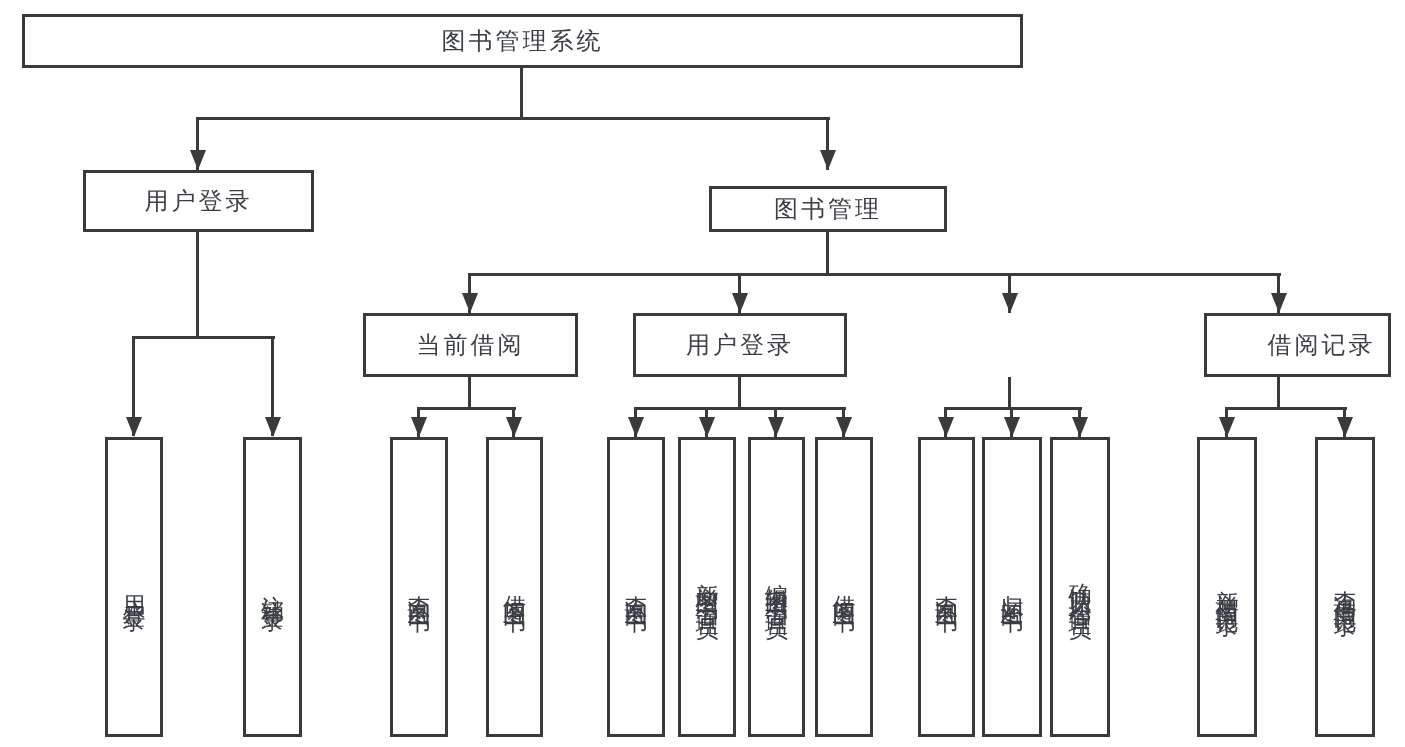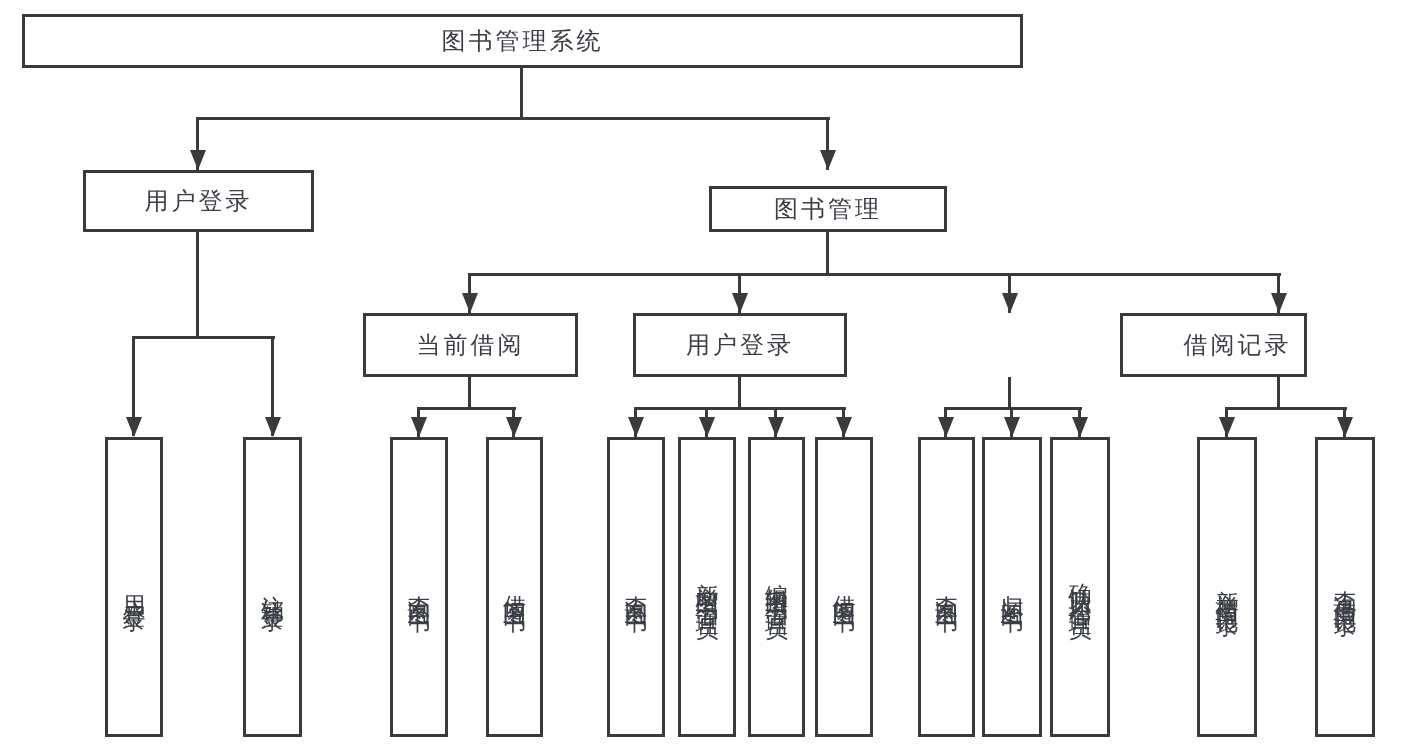--- a/index.html
+++ b/index.html
@@ -73,21 +73,21 @@
   <div class="arrow" style="left:1002px;top:293px;"></div>
   <div class="vl" style="left:1277px;top:273px;height:40px;"></div>
   <div class="arrow" style="left:1271px;top:293px;"></div>
 
   <div class="box" style="left:363px;top:313px;width:215px;height:64px;">
     <span class="hlabel">当前借阅</span>
   </div>
   <div class="box" style="left:633px;top:313px;width:214px;height:64px;">
     <span class="hlabel">用户登录</span>
   </div>
-  <div class="box" style="left:1120px;top:313px;width:187px;height:64px;padding-left:48px;">
+  <div class="box" style="left:1204px;top:313px;width:187px;height:64px;padding-left:48px;">
     <span class="hlabel">借阅记录</span>
   </div>
 
   <div class="vl" style="left:468px;top:377px;height:30px;"></div>
   <div class="hl" style="left:417px;top:407px;width:99px;"></div>
   <div class="vl" style="left:417px;top:407px;height:30px;"></div>
   <div class="arrow" style="left:411px;top:417px;"></div>
   <div class="vl" style="left:512px;top:407px;height:30px;"></div>
   <div class="arrow" style="left:506px;top:417px;"></div>
 

